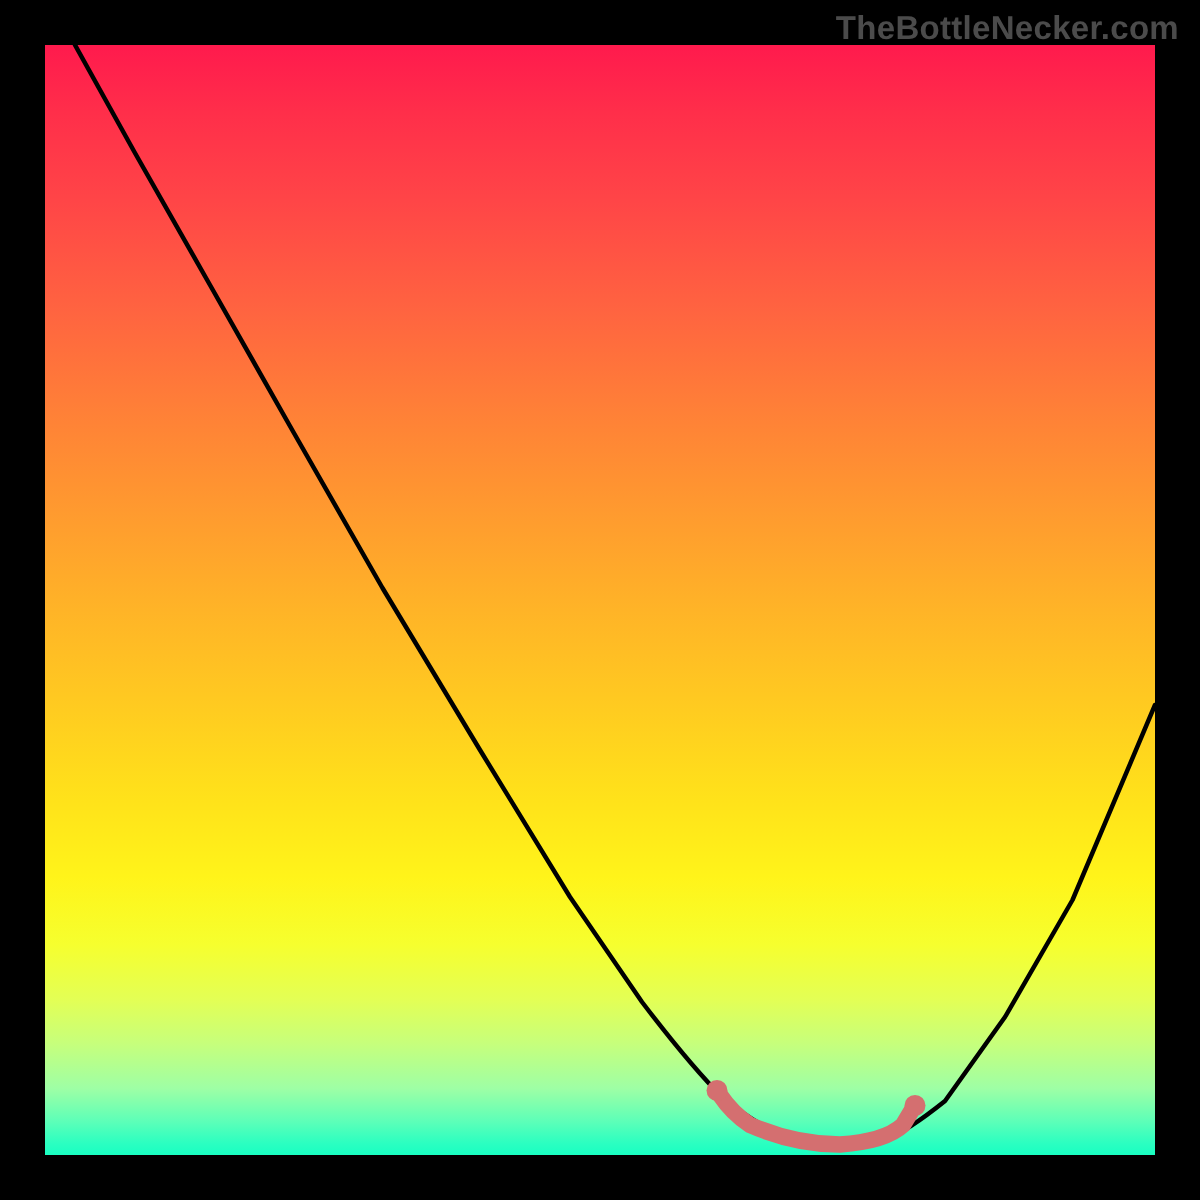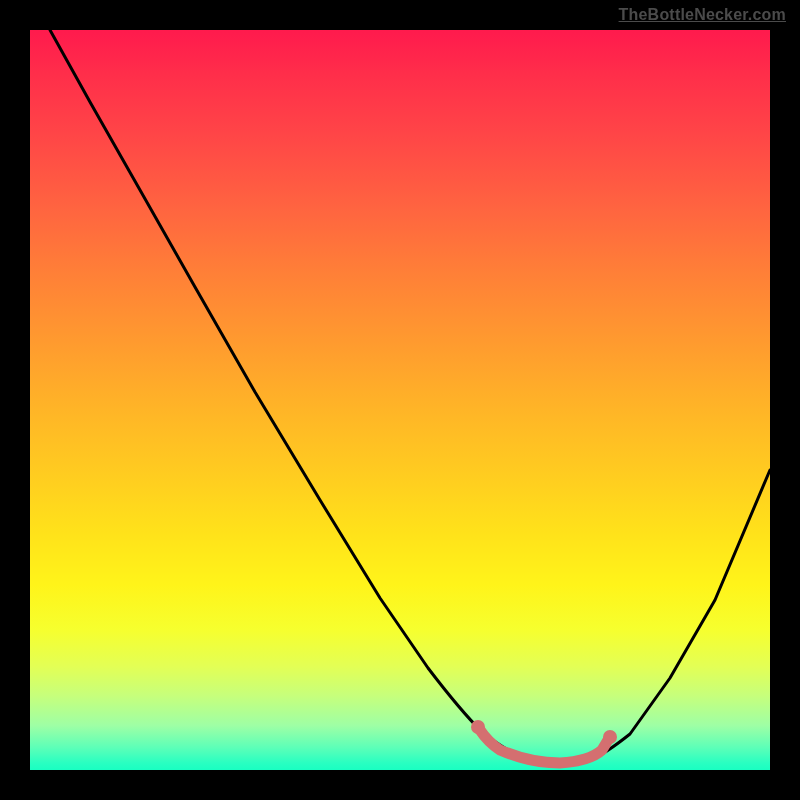--- a/index.html
+++ b/index.html
@@ -45,25 +45,24 @@
   }
   .curve {
     position: absolute;
     inset: 0;
   }
   .watermark {
     position: absolute;
     top: 6px;
     right: 14px;
     font-family: Arial, Helvetica, sans-serif;
-    font-size: 16px;
+    font-size: 22px;
     font-weight: 600;
     color: #4b4b4b;
     letter-spacing: 0.2px;
-    text-decoration: underline;
   }
 </style>
 </head>
 <body>
 
 <div class="watermark">TheBottleNecker.com</div>
 
 <div class="frame">
   <div class="gradient"></div>
   <svg class="curve" viewBox="0 0 740 740" preserveAspectRatio="none">

